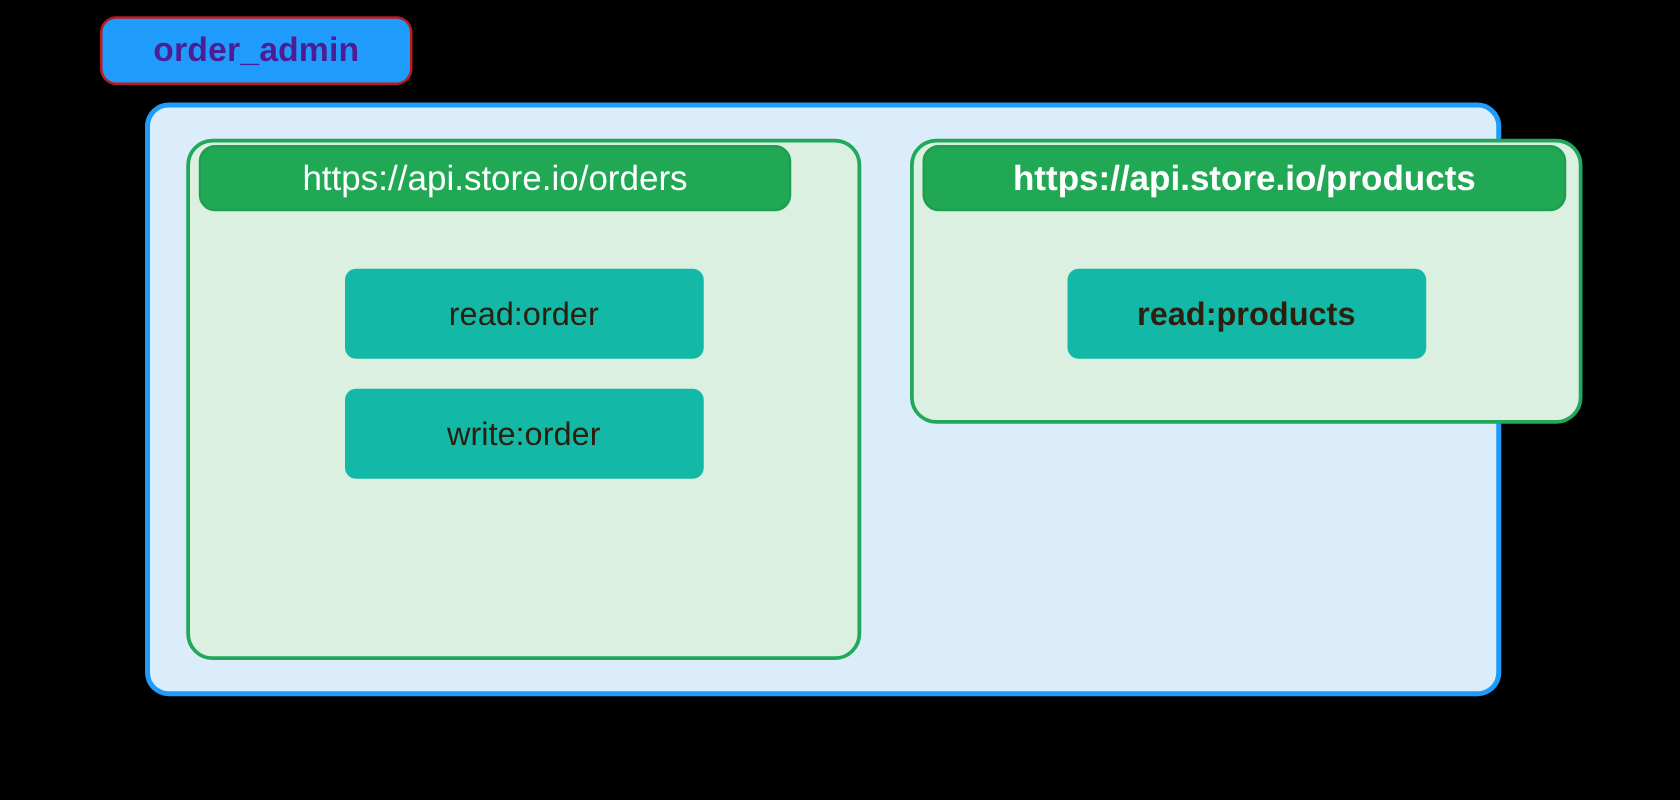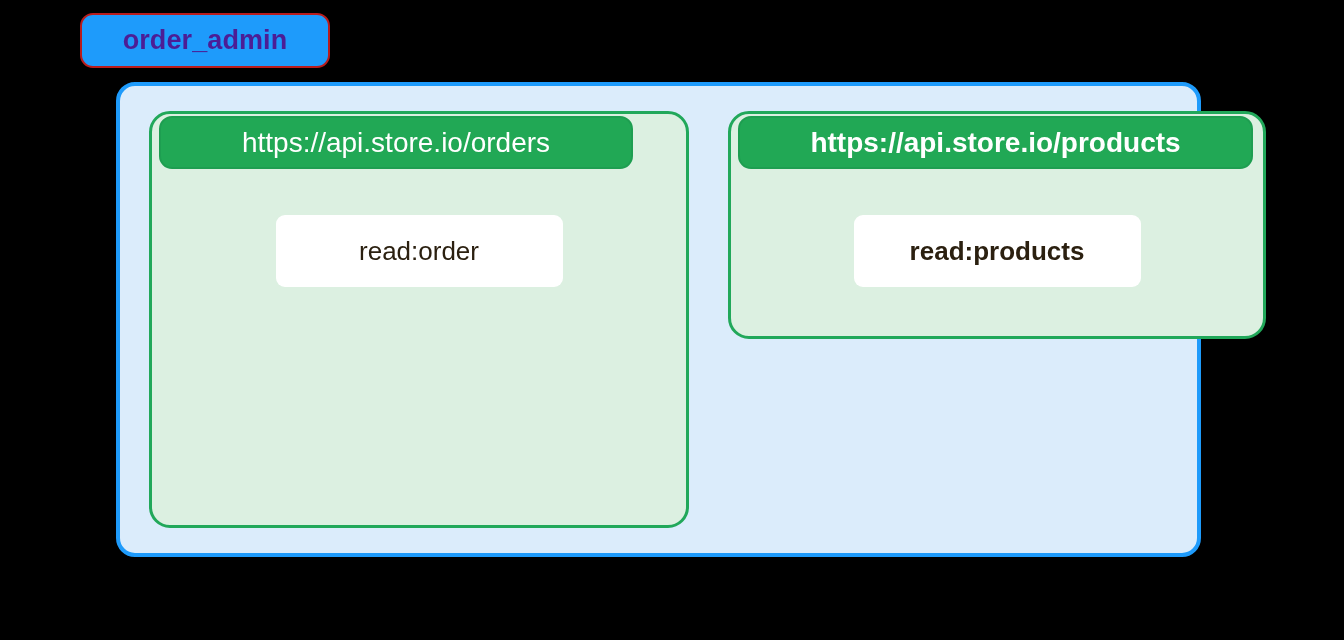--- a/index.html
+++ b/index.html
@@ -109,21 +109,21 @@
     top: 101px;  
     display: flex;
     flex-direction: column;
     align-items: center;
     gap: 24px;
   }
   .scope-chip {
     width: 287px;
     height: 72px;
     box-sizing: border-box;
-    background: #ffffff;
+    background: #14b8a6;
     border-radius: 9px;
     display: flex;
     align-items: center;
     justify-content: center;
     color: #2B2010;
     font-size: 26px;
     line-height: 1;
     white-space: nowrap;
   }
 </style>
@@ -133,20 +133,21 @@
 <div id="canvas">
 
   <div class="role-badge">order_admin</div>
 
   <div class="client-container">
 
     <div class="audience-panel panel-orders">
       <div class="audience-badge">https://api.store.io/orders</div>
       <div class="scope-list">
         <div class="scope-chip">read:order</div>
+        <div class="scope-chip">write:order</div>
       </div>
     </div>
 
     <div class="audience-panel panel-products">
       <div class="audience-badge">https://api.store.io/products</div>
       <div class="scope-list">
         <div class="scope-chip">read:products</div>
       </div>
     </div>
 

